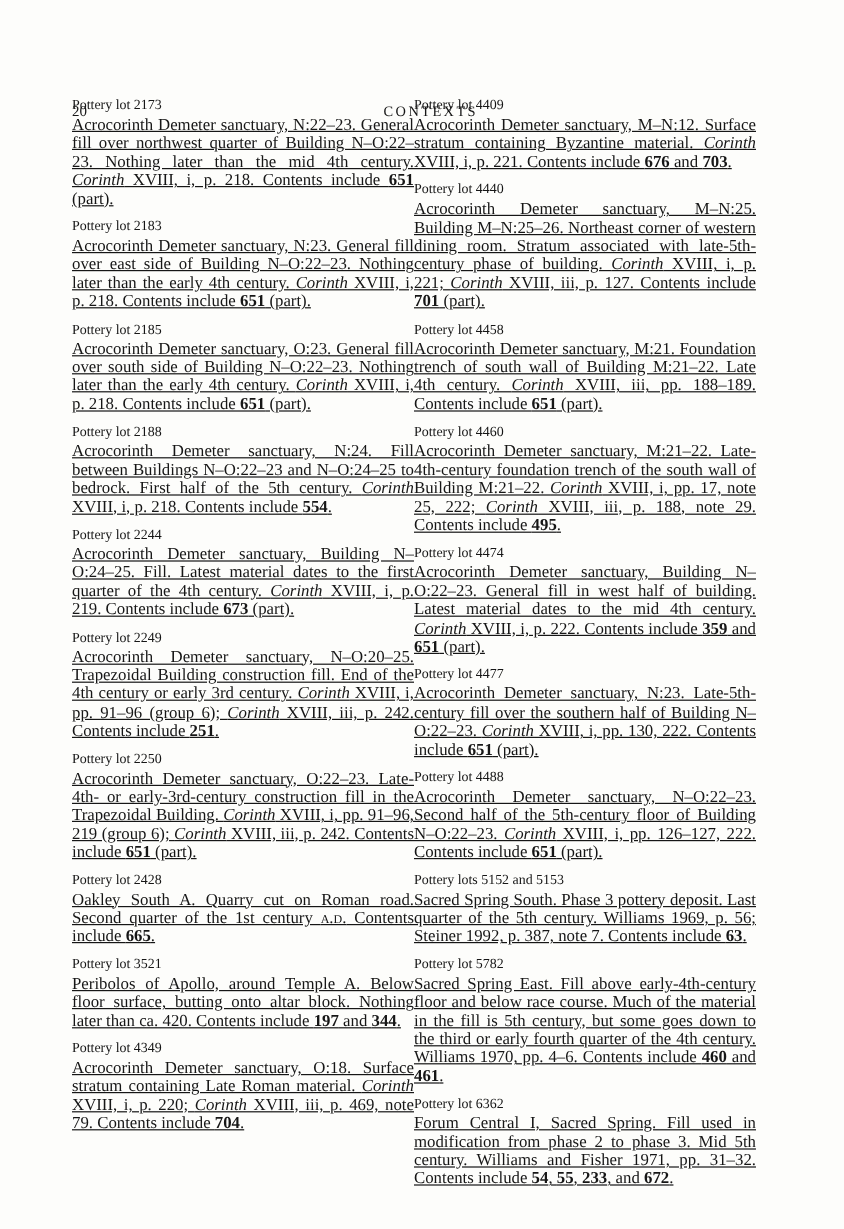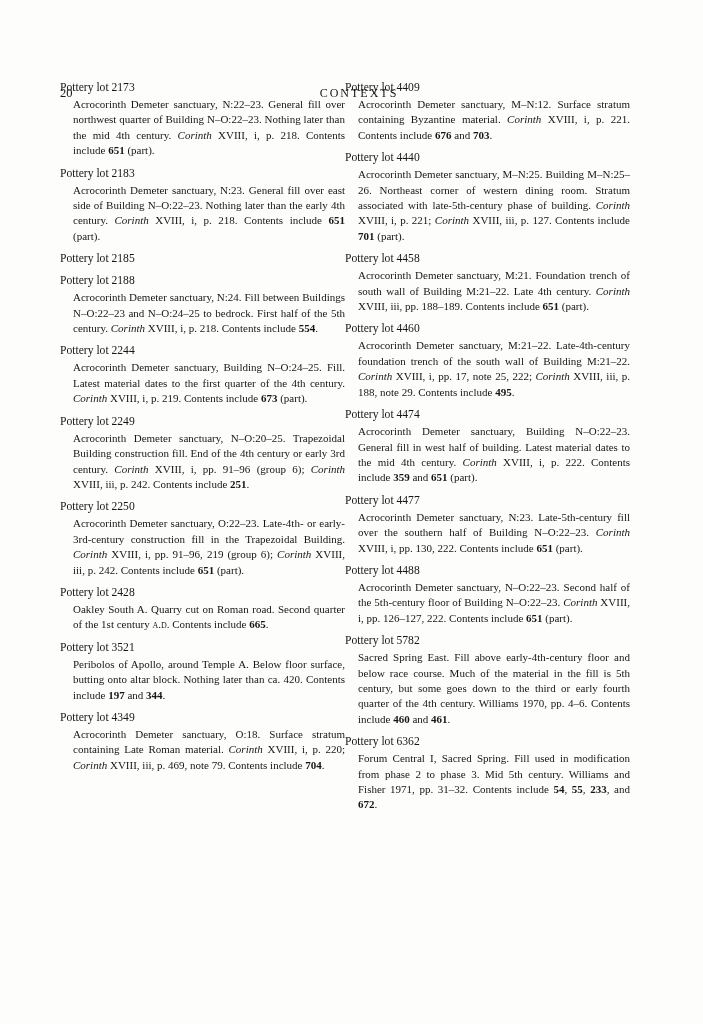--- a/index.html
+++ b/index.html
@@ -56,24 +56,25 @@
   }
   .entry {
     margin-bottom: 7px;
   }
   .entry-heading {
     font-size: 11.6px;
     line-height: 15px;
     margin-bottom: 2px;
   }
   .entry-body {
-    margin: 0 0 0 13px;
-    font-size: 11px;
+    margin: 0 0 0 0;
+    font-size: 14px;
     line-height: 15.4px;
     text-align: justify;
+    text-decoration: underline;
   }
   .it { font-style: italic; }
   .bd { font-weight: bold; }
   .sc { font-variant: small-caps; }
 </style>
 </head>
 <body>
 
 <div class="page">
   <div class="page-header">
@@ -85,20 +86,21 @@
         <div class="entry">
           <div class="entry-heading">Pottery lot 2173</div>
           <p class="entry-body"><span>Acrocorinth Demeter sanctuary, N:22–23. General fill over northwest quarter of Building N–O:22–23. Nothing later than the mid 4th century. </span><span class="it">Corinth</span><span> XVIII, i, p. 218. Contents include </span><span class="bd">651</span><span> (part).</span></p>
         </div>
         <div class="entry">
           <div class="entry-heading">Pottery lot 2183</div>
           <p class="entry-body"><span>Acrocorinth Demeter sanctuary, N:23. General fill over east side of Building N–O:22–23. Nothing later than the early 4th century. </span><span class="it">Corinth</span><span> XVIII, i, p. 218. Contents include </span><span class="bd">651</span><span> (part).</span></p>
         </div>
         <div class="entry">
           <div class="entry-heading">Pottery lot 2185</div>
+          <p class="entry-body"><span>Acrocorinth Demeter sanctuary, O:23. General fill over south side of Building N–O:22–23. Nothing later than the early 4th century. </span><span class="it">Corinth</span><span> XVIII, i, p. 218. Contents include </span><span class="bd">651</span><span> (part).</span></p>
         </div>
         <div class="entry">
           <div class="entry-heading">Pottery lot 2188</div>
           <p class="entry-body"><span>Acrocorinth Demeter sanctuary, N:24. Fill between Buildings N–O:22–23 and N–O:24–25 to bedrock. First half of the 5th century. </span><span class="it">Corinth</span><span> XVIII, i, p. 218. Contents include </span><span class="bd">554</span><span>.</span></p>
         </div>
         <div class="entry">
           <div class="entry-heading">Pottery lot 2244</div>
           <p class="entry-body"><span>Acrocorinth Demeter sanctuary, Building N–O:24–25. Fill. Latest material dates to the first quarter of the 4th century. </span><span class="it">Corinth</span><span> XVIII, i, p. 219. Contents include </span><span class="bd">673</span><span> (part).</span></p>
         </div>
         <div class="entry">
@@ -145,20 +147,24 @@
         </div>
         <div class="entry">
           <div class="entry-heading">Pottery lot 4477</div>
           <p class="entry-body"><span>Acrocorinth Demeter sanctuary, N:23. Late-5th-century fill over the southern half of Building N–O:22–23. </span><span class="it">Corinth</span><span> XVIII, i, pp. 130, 222. Contents include </span><span class="bd">651</span><span> (part).</span></p>
         </div>
         <div class="entry">
           <div class="entry-heading">Pottery lot 4488</div>
           <p class="entry-body"><span>Acrocorinth Demeter sanctuary, N–O:22–23. Second half of the 5th-century floor of Building N–O:22–23. </span><span class="it">Corinth</span><span> XVIII, i, pp. 126–127, 222. Contents include </span><span class="bd">651</span><span> (part).</span></p>
         </div>
         <div class="entry">
+          <div class="entry-heading">Pottery lots 5152 and 5153</div>
+          <p class="entry-body"><span>Sacred Spring South. Phase 3 pottery deposit. Last quarter of the 5th century. Williams 1969, p. 56; Steiner 1992, p. 387, note 7. Contents include </span><span class="bd">63</span><span>.</span></p>
+        </div>
+        <div class="entry">
           <div class="entry-heading">Pottery lot 5782</div>
           <p class="entry-body"><span>Sacred Spring East. Fill above early-4th-century floor and below race course. Much of the material in the fill is 5th century, but some goes down to the third or early fourth quarter of the 4th century. Williams 1970, pp. 4–6. Contents include </span><span class="bd">460</span><span> and </span><span class="bd">461</span><span>.</span></p>
         </div>
         <div class="entry">
           <div class="entry-heading">Pottery lot 6362</div>
           <p class="entry-body"><span>Forum Central I, Sacred Spring. Fill used in modification from phase 2 to phase 3. Mid 5th century. Williams and Fisher 1971, pp. 31–32. Contents include </span><span class="bd">54</span><span>, </span><span class="bd">55</span><span>, </span><span class="bd">233</span><span>, and </span><span class="bd">672</span><span>.</span></p>
         </div>
       </div>
   </div>
 </div>

